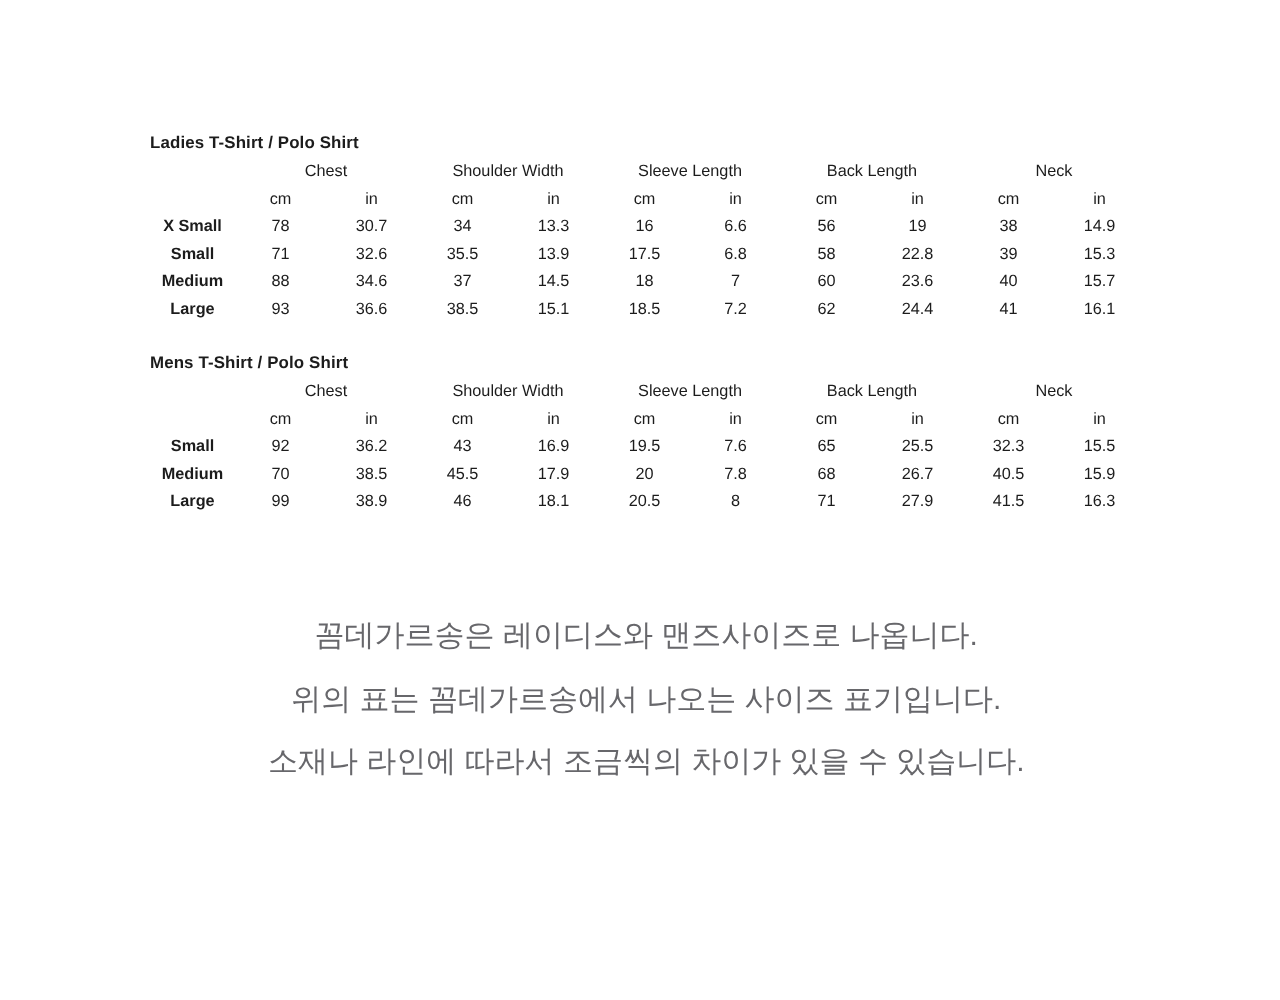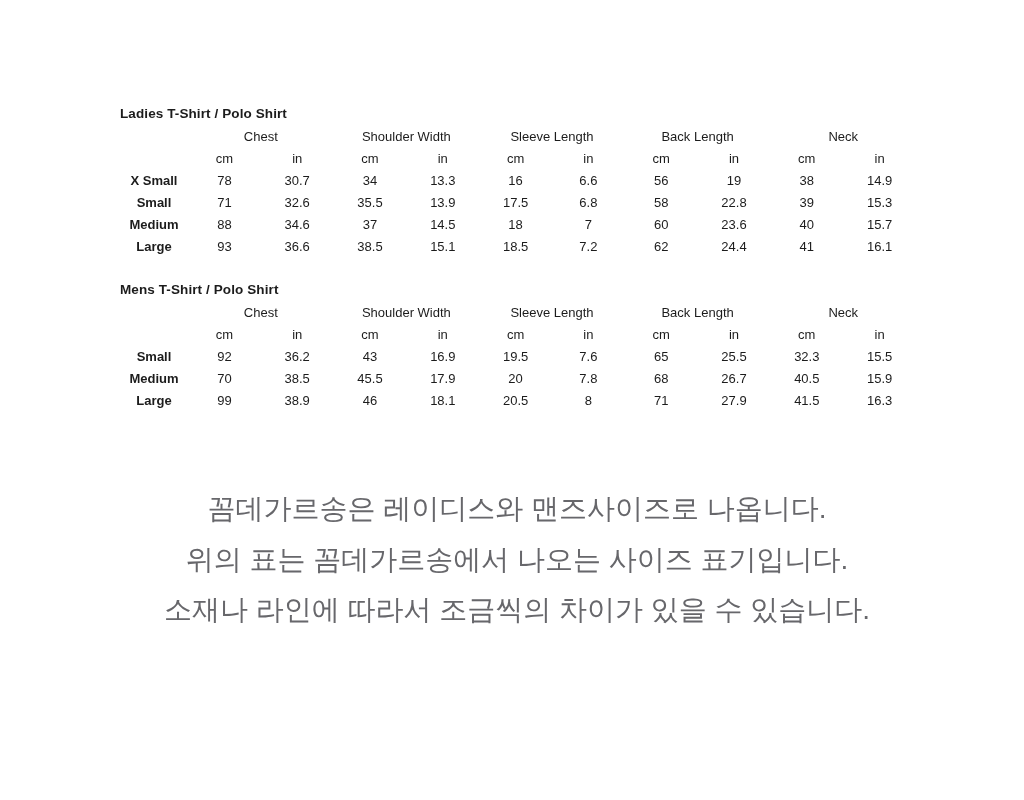--- a/index.html
+++ b/index.html
@@ -31,21 +31,21 @@
     text-align: center;
     vertical-align: middle;
     padding: 0;
     white-space: nowrap;
   }
   td.row-label { text-align: left; font-weight: bold; }
   .mens-section { margin-top: 22px; }
   .notes {
     margin-top: 73px;
     text-align: center;
-    font-size: 28px;
+    font-size: 24px;
     color: #67676b;
     padding-left: 10px;
   }
   .note-line {
     height: 50.5px;
     line-height: 50.5px;
     white-space: nowrap;
   }
 </style>
 </head>

